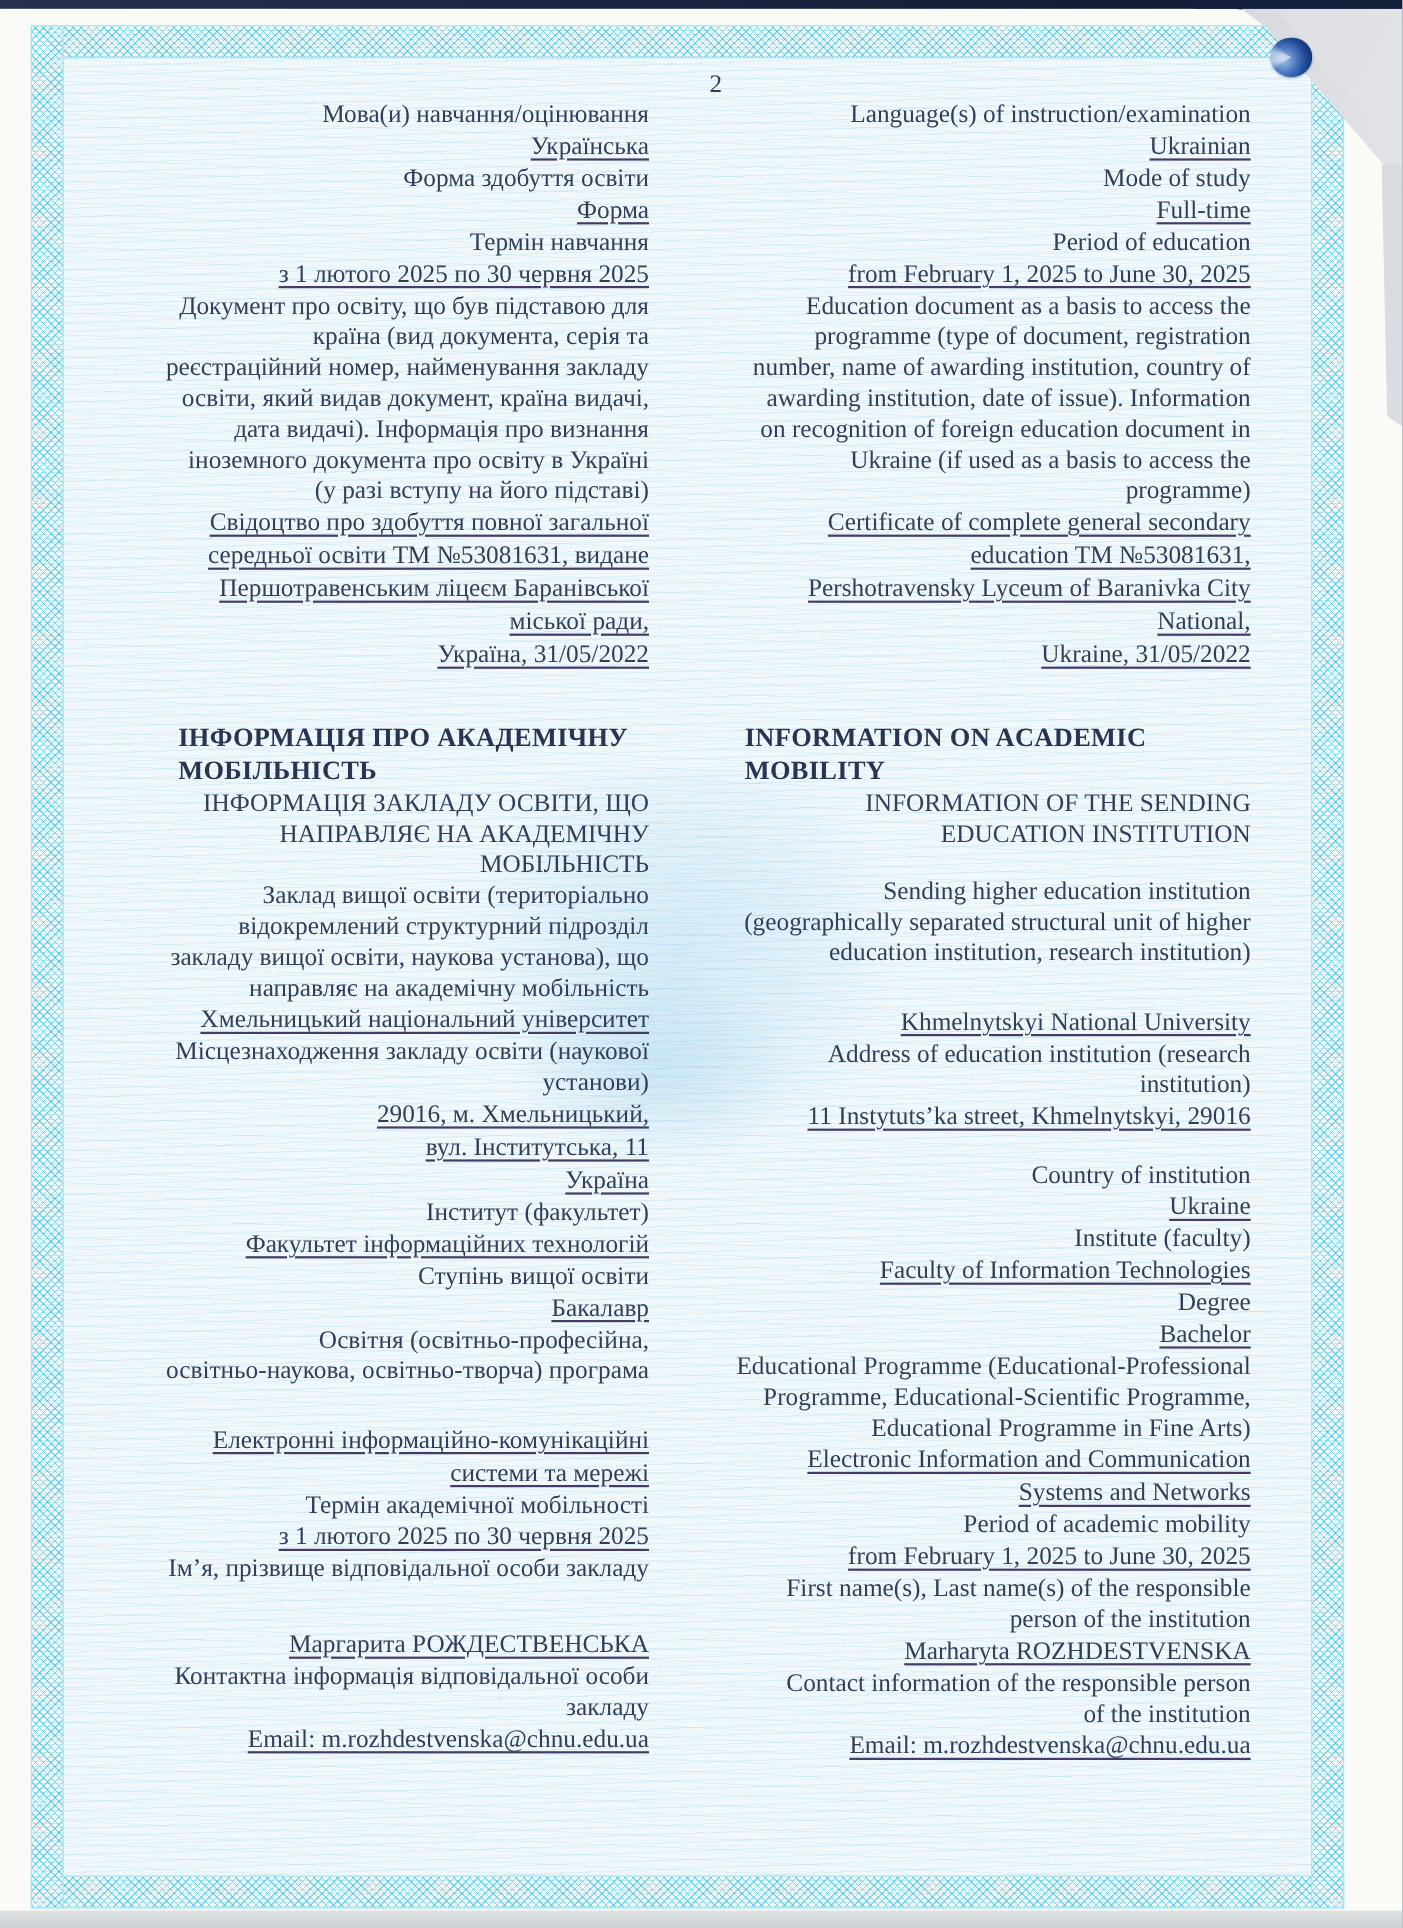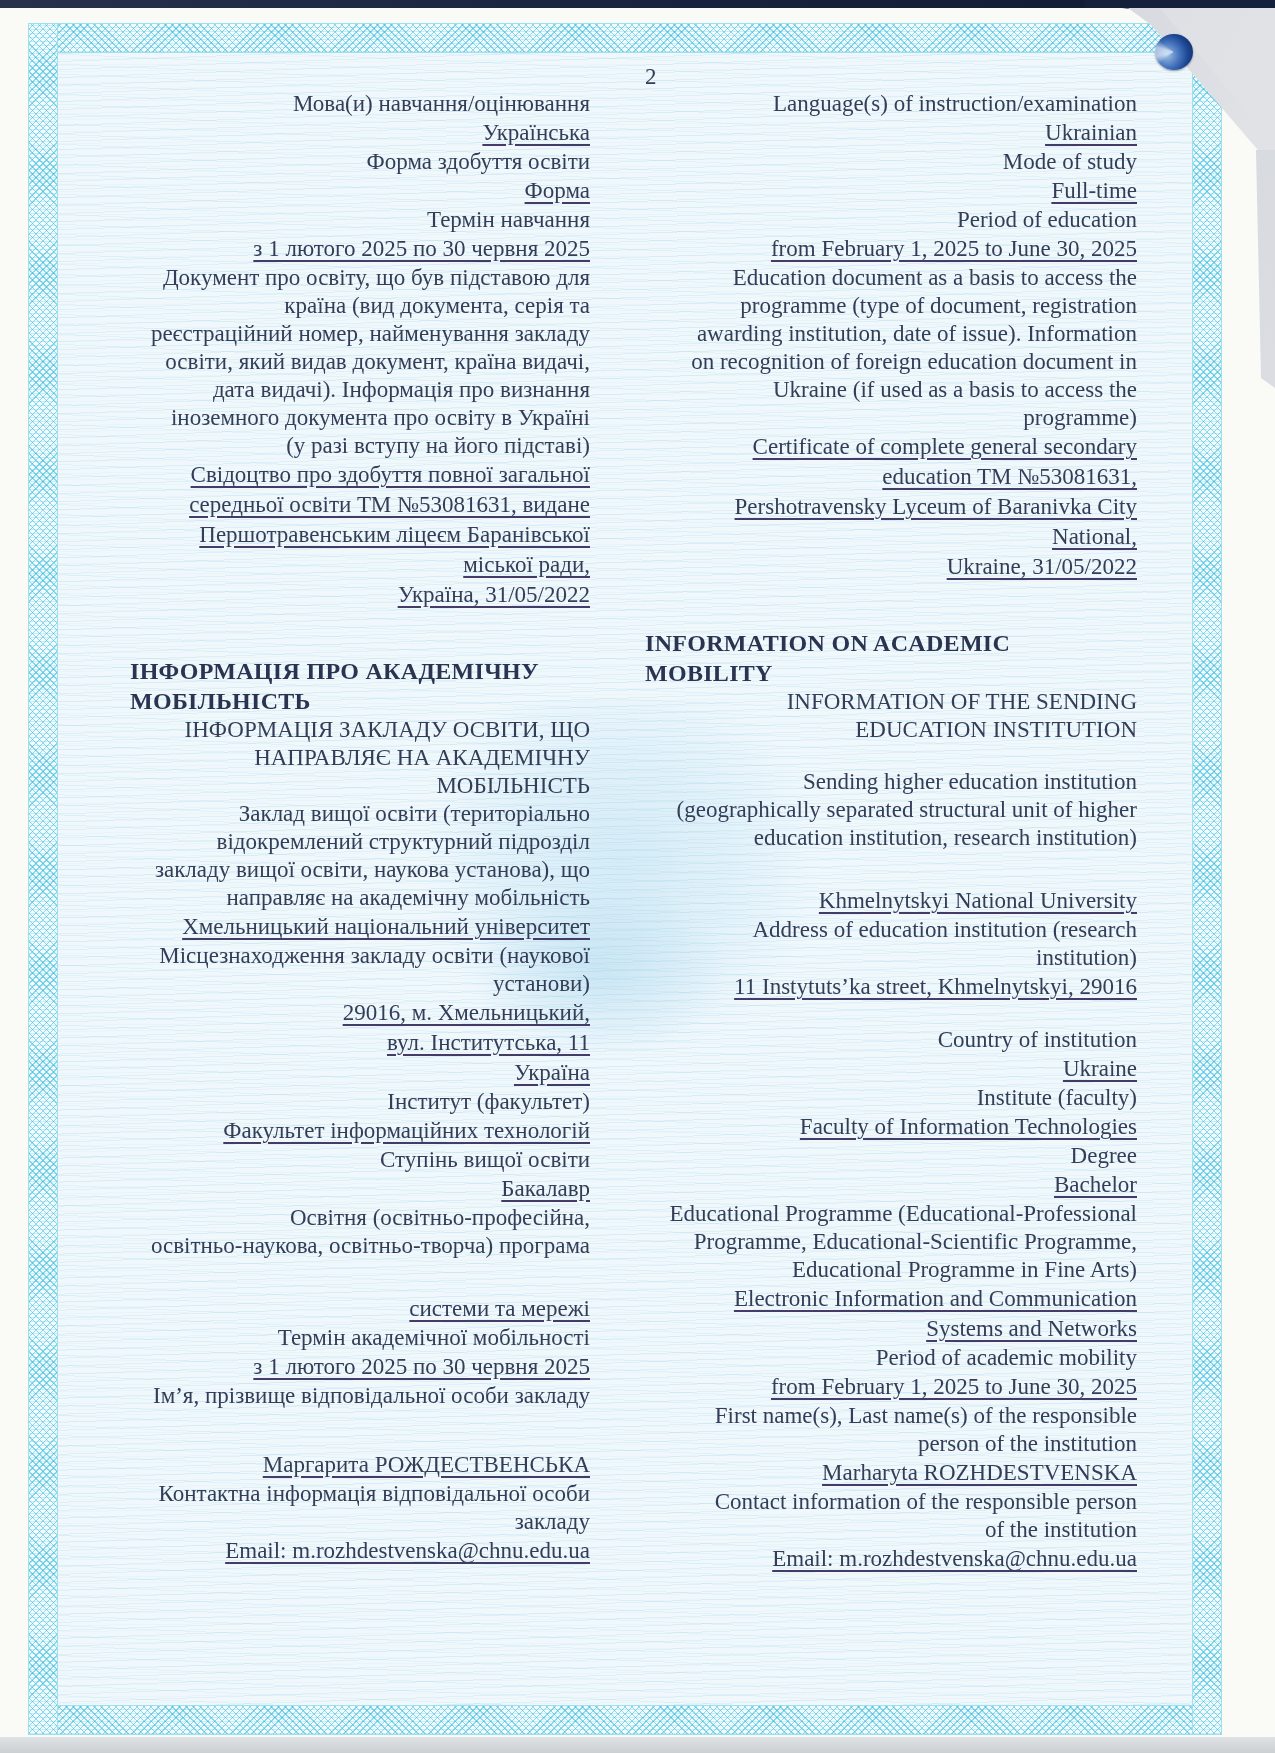--- a/index.html
+++ b/index.html
@@ -62,21 +62,21 @@
 
   
   .col{position:absolute;font-size:23px;line-height:28px;}
   .col-left{left:130px;top:90px;width:460px;}
   .col-right{left:645px;top:64px;width:492px;}
   .block{margin:0;}
   .line{white-space:nowrap;}
   .pagenum .line{line-height:26px;}
   .label .line,.para .line,.caps .line{text-align:right;line-height:28px;}
   .value .line{text-align:right;line-height:30px;}
-  .bold .line{font-weight:bold;font-size:24px;line-height:30px;letter-spacing:.3px;color:#2a3350;}
+  .bold .line{font-weight:bold;font-size:24px;line-height:30px;letter-spacing:.3px;color:#2a3350;margin-left:32px;}
   .u{text-decoration:underline;text-decoration-thickness:2px;text-underline-offset:4px;
      text-decoration-color:#443c67;}
   .spacer{width:100%;}
   .spacer.sm{height:24px;} .spacer.md{height:34px;} .spacer.lg{height:40px;} .spacer.xl{height:46px;}
 </style>
 </head>
 <body>
 
 <div class="stage">
   <div class="inner"></div>
@@ -164,20 +164,21 @@
       </div>
       <div class="block value">
         <div class="line"><span class="u">Бакалавр</span></div>
       </div>
       <div class="block para">
         <div class="line">Освітня (освітньо-професійна,</div>
         <div class="line">освітньо-наукова, освітньо-творча) програма</div>
       </div>
       <div class="spacer md"></div>
       <div class="block value">
+        <div class="line"><span class="u">Електронні інформаційно-комунікаційні</span></div>
         <div class="line"><span class="u">системи та мережі</span></div>
       </div>
       <div class="block label">
         <div class="line">Термін академічної мобільності</div>
       </div>
       <div class="block value">
         <div class="line"><span class="u">з 1 лютого 2025 по 30 червня 2025</span></div>
       </div>
       <div class="block label">
         <div class="line">Ім’я, прізвище відповідальної особи закладу</div>
@@ -212,20 +213,21 @@
       </div>
       <div class="block label">
         <div class="line">Period of education</div>
       </div>
       <div class="block value">
         <div class="line"><span class="u">from February 1, 2025 to June 30, 2025</span></div>
       </div>
       <div class="block para">
         <div class="line">Education document as a basis to access the</div>
         <div class="line">programme (type of document, registration</div>
+        <div class="line">number, name of awarding institution, country of</div>
         <div class="line">awarding institution, date of issue). Information</div>
         <div class="line">on recognition of foreign education document in</div>
         <div class="line">Ukraine (if used as a basis to access the</div>
         <div class="line">programme)</div>
       </div>
       <div class="block value">
         <div class="line"><span class="u">Certificate of complete general secondary</span></div>
         <div class="line"><span class="u">education TM №53081631,</span></div>
         <div class="line"><span class="u">Pershotravensky Lyceum of Baranivka City</span></div>
         <div class="line"><span class="u">National,</span></div>

